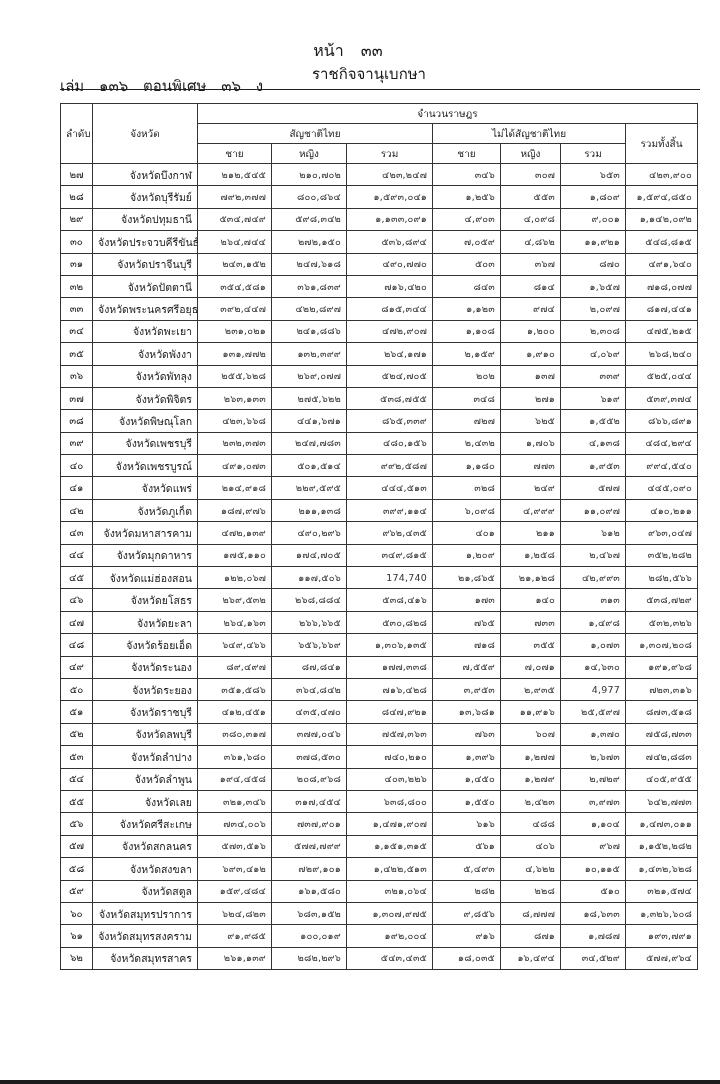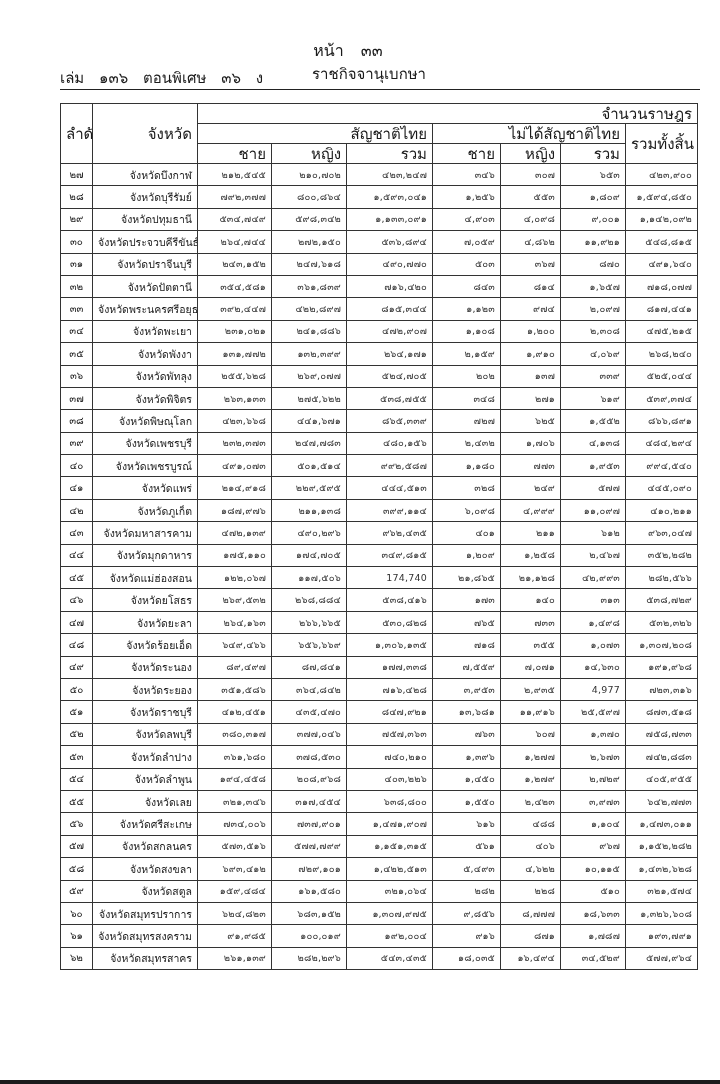--- a/index.html
+++ b/index.html
@@ -9,37 +9,37 @@
   }
   .page-num {
     position: absolute; top: 38px; left: 0; width: 696px; text-align: center;
     font-size: 16px; font-family: "DejaVu Serif", serif;
   }
   .page-num span { margin: 0 6px; }
   .header-line {
     position: absolute; top: 62px; left: 60px; width: 640px; height: 26px;
     font-family: "DejaVu Serif", serif; font-size: 15px;
   }
-  .header-line .left { position: absolute; left: 0; top: 4px; }
+  .header-line .left { position: absolute; left: 0; top: 12px; }
   .header-line .left span { margin-right: 10px; }
   .header-line .center { position: absolute; left: 252px; top: 0; text-align: right; }
   .header-line .right { position: absolute; right: 0; top: 0; }
   .header-line .right span { margin-left: 8px; }
   .rule { position: absolute; top: 89px; left: 60px; width: 640px; height: 0; border-top: 1.5px solid #222; }
 
   table.pop {
     position: absolute; top: 103px; left: 60px; width: 637px;
     border-collapse: collapse; table-layout: fixed;
     font-size: 10px;
   }
   table.pop th, table.pop td {
     border: 1px solid #333; padding: 0 5px; height: 21.4px; line-height: 20px;
     white-space: nowrap; overflow: hidden;
   }
-  table.pop th { font-weight: normal; text-align: right; font-size: 15px; height: 19px; line-height: 18px; }
+  table.pop th { font-weight: normal; text-align: center; font-size: 10px; height: 19px; line-height: 18px; }
   td.idx { text-align: center; }
   td.name { text-align: right; font-size: 10.5px; }
   td.num { text-align: right; color: #333; font-size: 9.5px; letter-spacing: 0.2px; }
   .bottom-bar { position: absolute; left: 0; bottom: 0; width: 720px; height: 4px; background: #1c1c1c; }
 </style>
 </head>
 <body>
 
 <div class="page-num">
   <span>หน้า</span>

